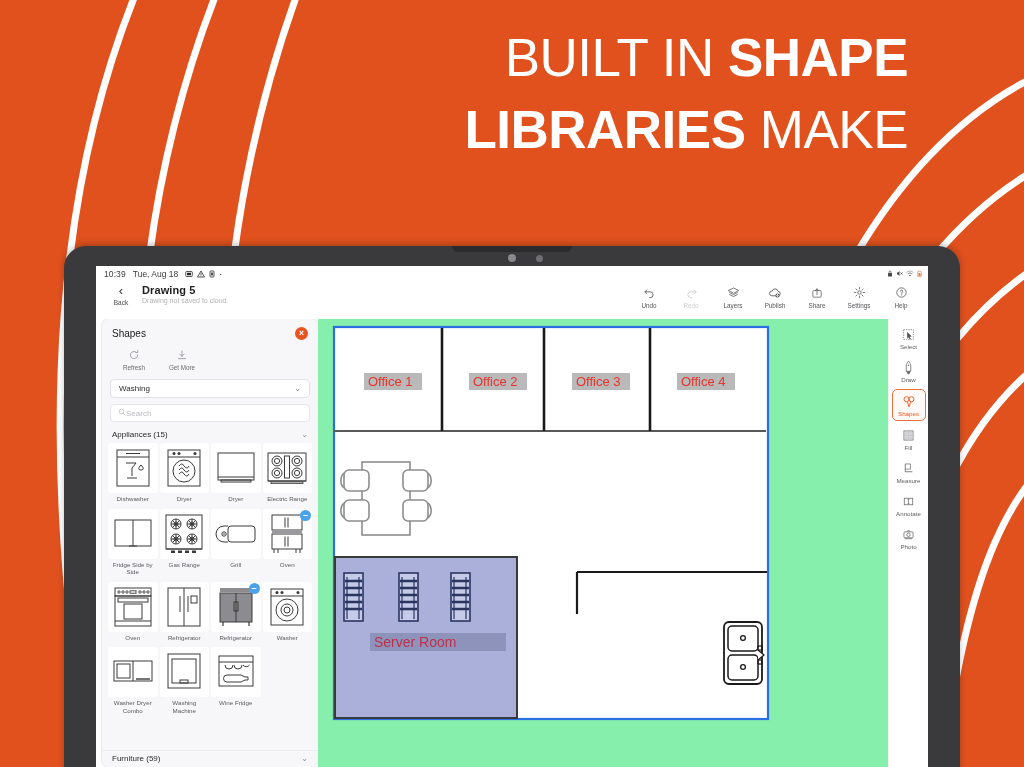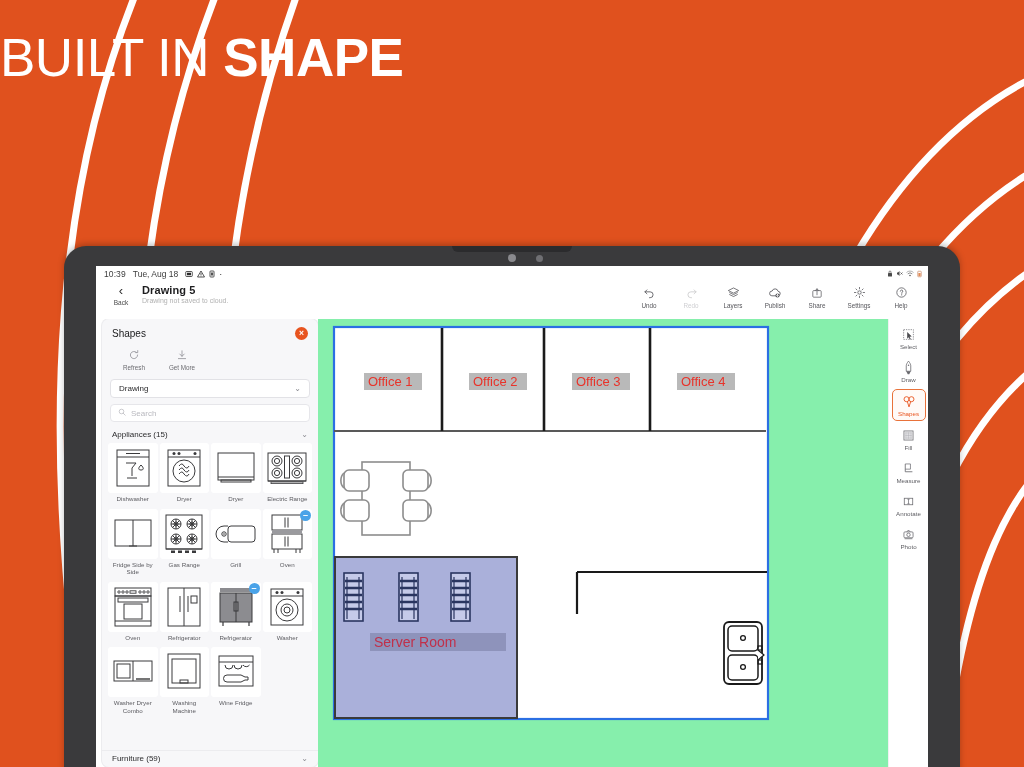--- a/index.html
+++ b/index.html
@@ -10,21 +10,21 @@
     position: relative;
   }
 
   
   #bg { position: absolute; inset: 0; background: #e0511e; }
   #bg svg { position: absolute; inset: 0; width: 1024px; height: 767px; }
 
   
   #headline {
     position: absolute; left: 0; top: 22px; width: 908px;
-    text-align: left; color: #ffffff;
+    text-align: right; color: #ffffff;
     font-size: 53px; line-height: 72px; letter-spacing: -0.5px;
     font-weight: 400;
   }
   #headline .b { font-weight: 700; }
 
   
   #tablet {
     position: absolute; left: 64px; top: 246px;
     width: 896px; height: 560px;
     background: #3a3a3c;
@@ -104,21 +104,21 @@
   .select {
     height: 19px; background: #fff; border: 1px solid #e2e2e6; border-radius: 4px;
     display: flex; align-items: center; padding: 0 8px;
     font-size: 8px; color: #2a2a2c; cursor: pointer;
   }
   .select .cv { margin-left: auto; color: #8a8a90; font-size: 8px; }
 
   .search-wrap { padding: 0 8px 5px 8px; }
   .search {
     height: 18px; background: #fff; border: 1px solid #e6e6ea; border-radius: 4px;
-    display: flex; align-items: center; padding: 0 7px; gap: 5px;
+    display: flex; align-items: center; padding: 0 7px; 
   }
   .search .mg { color: #b5b5ba; font-size: 7.5px; }
   .search input {
     border: 0; outline: 0; font-size: 8px; color: #2a2a2c; width: 100%;
     background: transparent; font-family: "Liberation Sans", sans-serif;
   }
   .search input::placeholder { color: #b9b9bf; }
 
   .sect-head {
     display: flex; align-items: center; padding: 3px 10px 4px 10px;
@@ -178,20 +178,23 @@
       <path d="M 1075 245 C 950 305 845 450 800 790"></path>
       <path d="M 1075 340 C 985 390 905 500 870 790"></path>
       <path d="M 1075 440 C 1015 480 965 560 940 790"></path>
     </g>
   </svg>
 </div>
 
 <div id="headline">
   <div>
     <span>BUILT IN </span><span class="b">SHAPE</span>
+  </div>
+  <div>
+    <span class="b">LIBRARIES</span><span> MAKE</span>
   </div>
 </div>
 
 <div id="tablet">
   <div id="notch-bar"></div>
 </div>
 <div class="cam" id="cam1"></div>
 <div class="cam" id="cam2"></div>
 
 <div id="screen">
@@ -343,21 +346,21 @@
                 <path d="M10 3 v9 M6.3 8.4 L10 12.2 L13.7 8.4" fill="none" stroke="#8d8d93" stroke-width="1.3" stroke-linecap="round" stroke-linejoin="round"></path>
                 <path d="M4 16 h12" stroke="#8d8d93" stroke-width="1.3" stroke-linecap="round"></path>
               </svg>
           </span>
           <span class="tl">Get More</span>
         </div>
       </div>
 
       <div class="sel-wrap">
         <div class="select">
-          <span>Drawing</span>
+          <span>Washing</span>
           <span class="cv">⌄</span>
         </div>
       </div>
 
       <div class="search-wrap">
         <div class="search">
           <span class="mg">
             <svg width="8" height="8" viewBox="0 0 16 16">
                 <circle cx="7" cy="7" r="4.6" fill="none" stroke="#b5b5ba" stroke-width="1.4"></circle>
                 <path d="M10.4 10.4 L14.4 14.4" stroke="#b5b5ba" stroke-width="1.4" stroke-linecap="round"></path>

